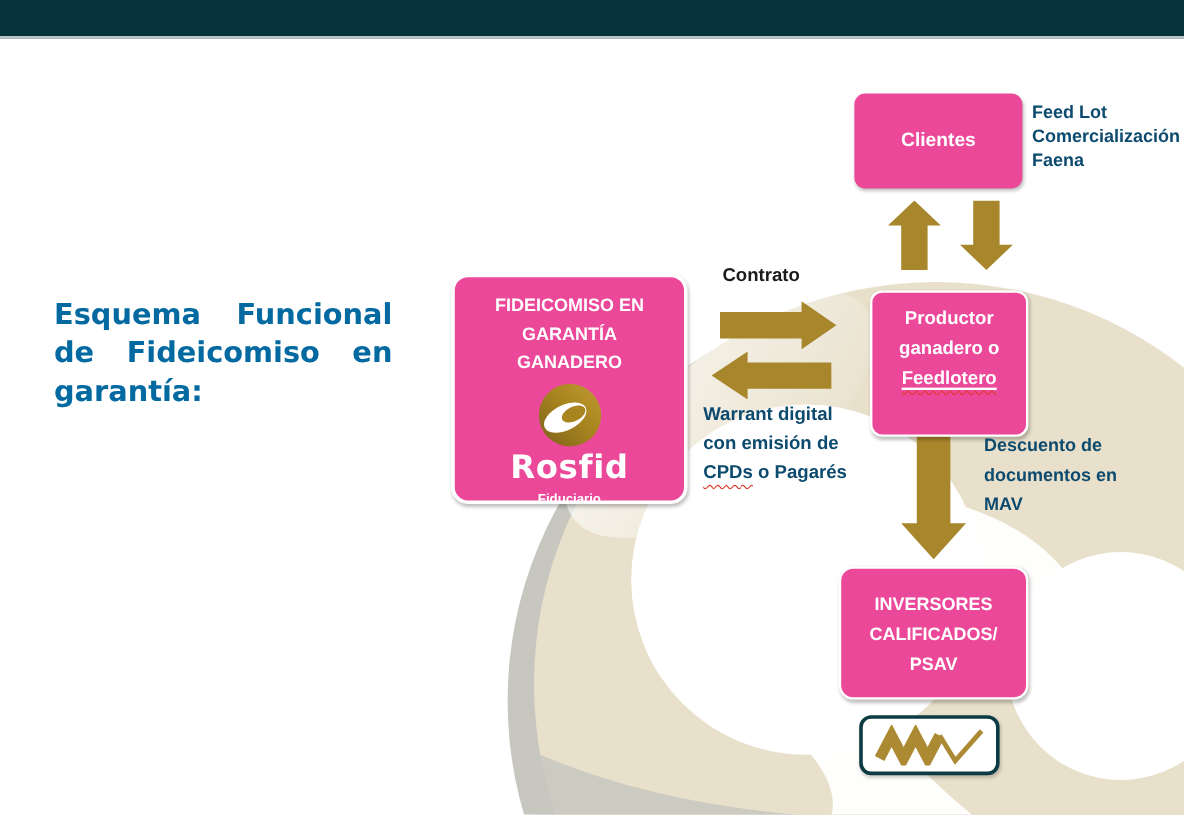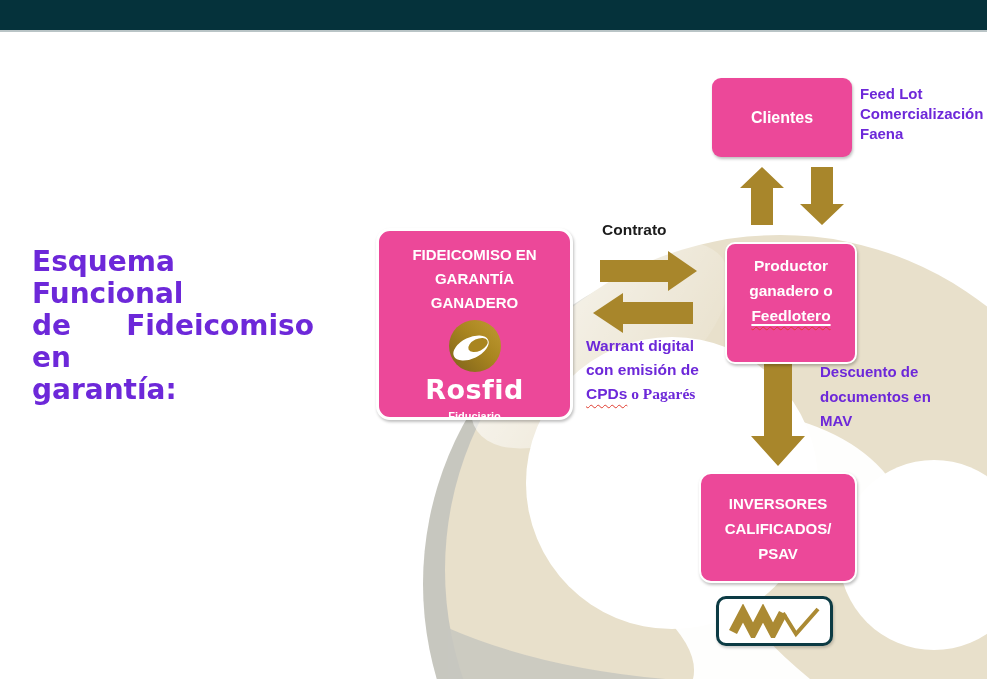--- a/index.html
+++ b/index.html
@@ -9,32 +9,32 @@
   }
   .abs{position:absolute;}
 
   
   .topbar{left:0;top:0;width:987px;height:30px;background:#05323b;border-bottom:2px solid #b9c4c6;z-index:5;}
 
   
   .watermark{left:0;top:0;width:987px;height:679px;z-index:0;}
 
   
-  .title{left:32px;top:246px;width:282px;color:#6d28d9;font-family:"DejaVu Sans", sans-serif;
-         font-weight:bold;font-size:28px;line-height:32px;z-index:3;}
+  .title{left:45px;top:246px;width:282px;color:#0369a1;font-family:"DejaVu Sans", sans-serif;
+         font-weight:bold;font-size:24px;line-height:32px;z-index:3;}
   .title .just{text-align:justify;text-align-last:justify;}
 
   
   .node{background:#ec4899;color:#ffffff;font-weight:bold;text-align:center;
         box-shadow:1px 2px 3px rgba(0,0,0,.25);z-index:3;}
 
   .box-clientes{left:712px;top:78px;width:140px;height:79px;border-radius:9px;
         display:flex;align-items:center;justify-content:center;font-size:16px;}
 
-  .note{color:#6d28d9;font-weight:bold;font-size:15px;line-height:20px;z-index:3;}
+  .note{color:#0c4a6e;font-weight:bold;font-size:15px;line-height:20px;z-index:3;}
   .note-clientes{left:860px;top:84px;width:125px;}
 
   .box-fideicomiso{left:376px;top:228px;width:197px;height:192px;border-radius:14px;
         border:3px solid #ffffff;font-size:15px;line-height:24px;padding-top:12px;box-sizing:border-box;}
   .fid-logo{margin:4px auto 2px auto;width:54px;height:54px;display:block;}
   .fid-wordmark{font-size:27px;line-height:30px;letter-spacing:.5px;font-family:"DejaVu Sans", sans-serif;}
   .fid-role{font-size:11px;line-height:22px;}
 
   .box-productor{left:725px;top:242px;width:132px;height:122px;border-radius:10px;
         border:2px solid #ffffff;font-size:15.5px;line-height:25px;padding-top:9px;box-sizing:border-box;}
@@ -48,21 +48,21 @@
 
   .mav-box{left:716px;top:596px;width:117px;height:50px;background:#ffffff;border:3px solid #0c3b44;
         border-radius:10px;box-sizing:border-box;display:flex;align-items:center;justify-content:center;z-index:3;
         box-shadow:1px 2px 3px rgba(0,0,0,.2);}
 
   .arrow{z-index:2;}
 
   
   .squiggle{text-decoration:underline wavy #e03b2f;text-decoration-thickness:1px;text-underline-offset:5px;}
   .wunderline{text-decoration:underline solid #ffffff;text-decoration-thickness:1.5px;text-underline-offset:3px;margin-top:40px;}
-  .keep-space{white-space:pre-wrap;font-family:Liberation Serif, serif;}
+  .keep-space{white-space:pre-wrap;}
 </style>
 </head>
 <body>
 
 <div class="stage">
 
   <svg class="abs watermark" width="987" height="679" viewBox="0 0 987 679">
     <defs>
       <linearGradient id="softswoosh" x1="0" y1="0" x2="1" y2="1">
         <stop offset="0" stop-color="#ffffff" stop-opacity="0.95"></stop>

